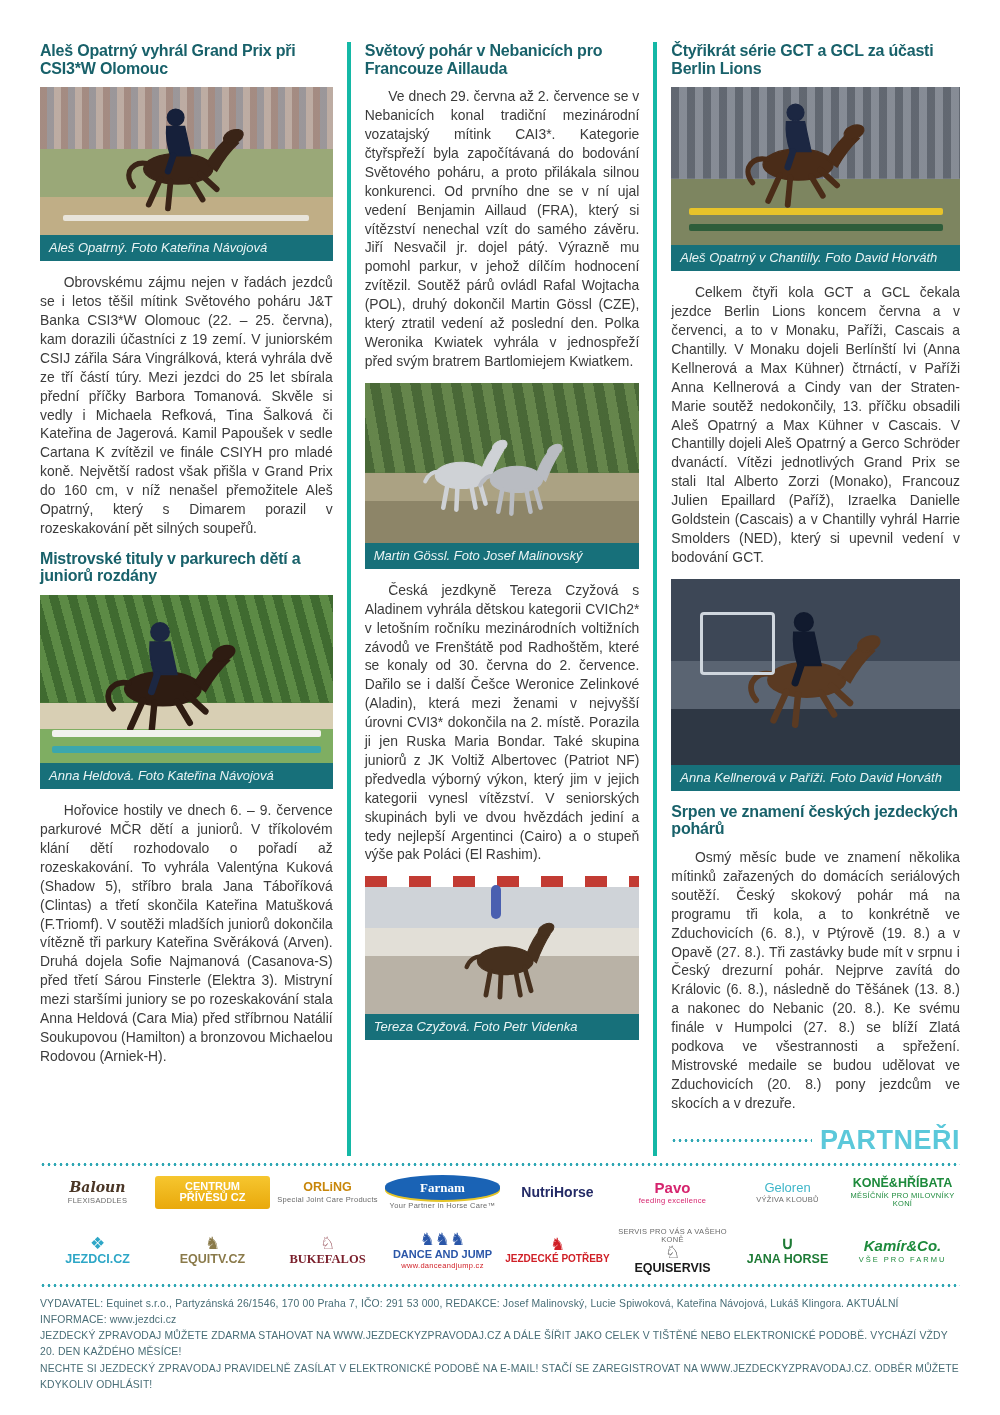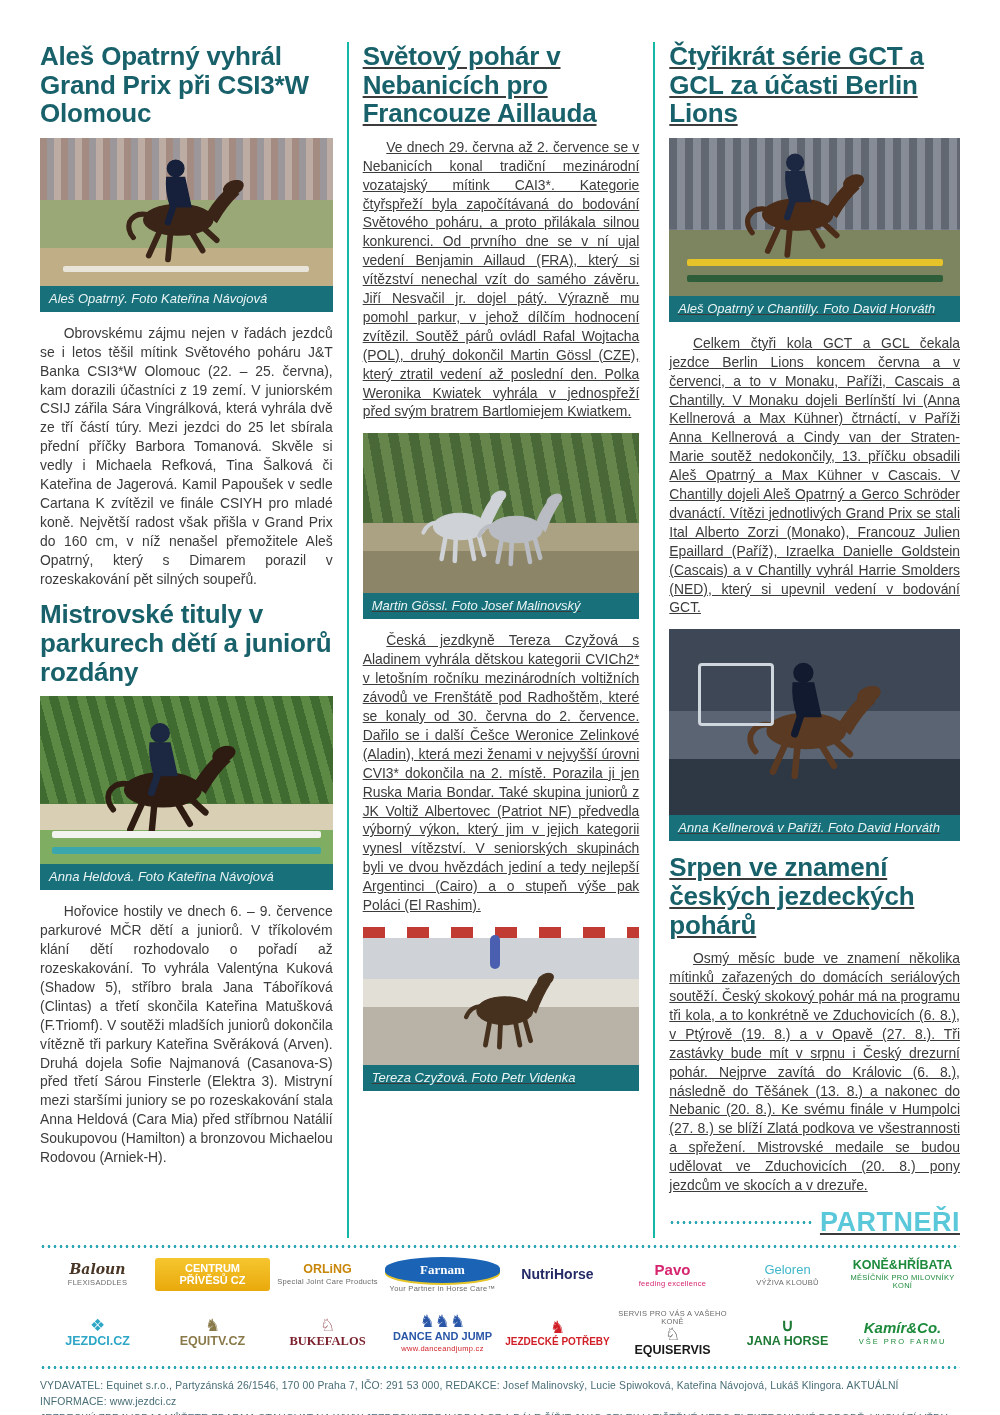--- a/index.html
+++ b/index.html
@@ -14,22 +14,22 @@
   .masthead .mtext { font-size:11.5px; letter-spacing:.4px; color:#3c474e; white-space:nowrap; font-weight:400; }
   .dotline { flex:1; height:5px; margin-left:6px;
     background-image:radial-gradient(circle, #2fa7b4 1.3px, transparent 1.6px);
     background-size:6px 5px; background-repeat:repeat-x; background-position:left center; }
   .dotline.solo { margin:0; }
   
   .cols { display:flex; }
   .col { width:306.66px; padding:0 14px; }
   .col:first-child { padding-left:0; }
   .col:last-child { padding-right:0; }
-  .col + .col { border-left:2px solid #14b8a6;text-decoration:underline; }
-  h2.headline { font-size:26px; line-height:1.1; color:#18616a; font-weight:700; letter-spacing:-.2px; margin-bottom:10px; }
+  .col + .col { border-left:4px solid #14b8a6; }
+  h2.headline { font-size:16px; line-height:1.1; color:#18616a; font-weight:700; letter-spacing:-.2px; margin-bottom:10px; }
   p.body { font-size:13.9px; line-height:1.36; text-align:justify; text-indent:1.7em; margin-bottom:12px; }
   
   .photo { display:flex; flex-direction:column; margin-bottom:12px; position:relative; }
   .scene { position:relative; overflow:hidden; width:100%; }
   .caption { height:26px; line-height:26px; background:#17707a; color:#eaf4f4;
     font-style:italic; font-size:13px; padding:0 9px; white-space:nowrap; overflow:hidden; }
   .sil { position:absolute; }
   .bar { position:absolute; }
   .p1 .scene { height:148px; background-image:
       repeating-linear-gradient(90deg, rgba(140,100,90,.38) 0 7px, rgba(100,120,150,.30) 7px 14px, rgba(205,185,175,.38) 14px 21px),

